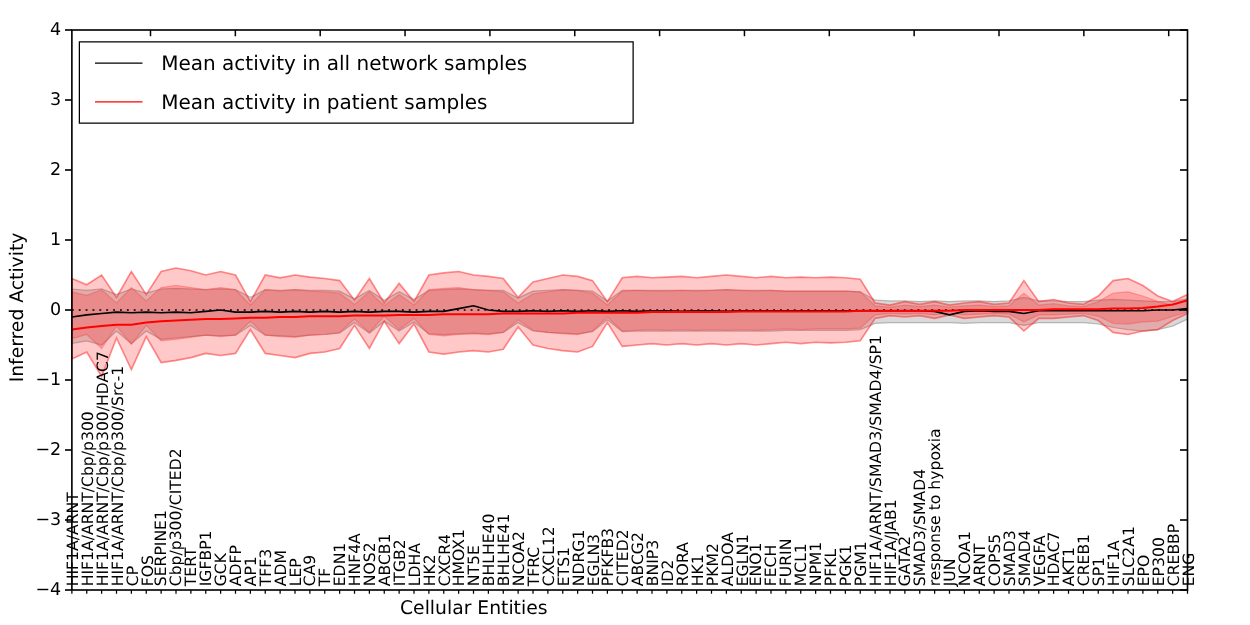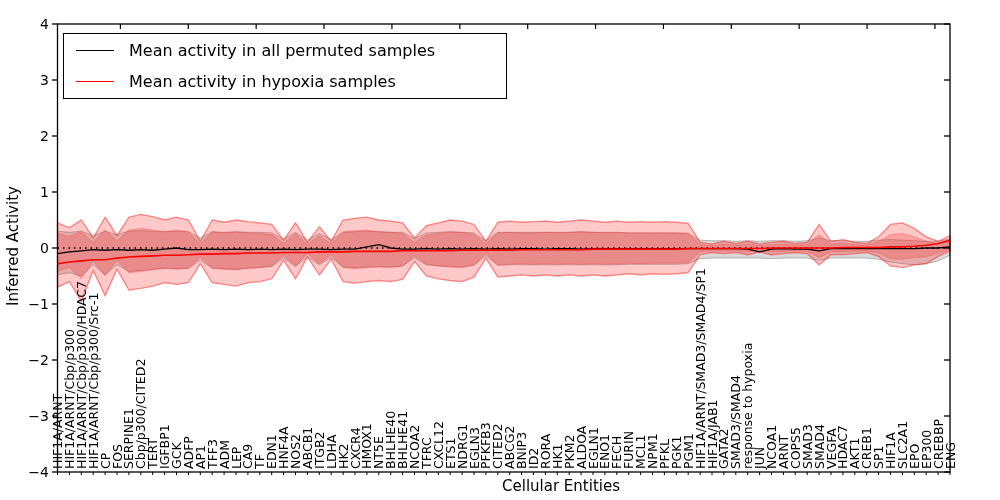--- a/index.html
+++ b/index.html
@@ -1,20 +1,20 @@
 <!DOCTYPE html>
 <html><head>
 <meta charset="utf-8">
 <style>
   html,body{margin:0;padding:0;background:#ffffff;}
   #figure{position:relative;width:1000px;height:500px;background:#ffffff;overflow:hidden;
           font-family:"DejaVu Sans","Liberation Sans",sans-serif;color:#000;}
   #chart-svg{position:absolute;left:0;top:0;z-index:1;}
   .title{position:absolute;left:0;top:2px;width:1000px;text-align:center;font-size:15.5px;z-index:2;}
-  .xlabel{position:absolute;left:320px;top:477px;width:300px;text-align:right;font-size:15px;z-index:2;}
+  .xlabel{position:absolute;left:320px;top:477px;width:300px;text-align:left;font-size:15px;z-index:2;}
   .ylabel{position:absolute;left:13px;top:246px;white-space:nowrap;font-size:15px;
           transform:translate(-50%,-50%) rotate(-90deg);z-index:2;}
   #ytick-layer .ytick{position:absolute;width:34px;text-align:right;font-size:14px;line-height:16px;z-index:2;}
   #xtick-layer .xtick{position:absolute;width:280px;height:13px;line-height:13px;font-size:12.5px;
           white-space:nowrap;text-align:left;transform:rotate(-90deg);transform-origin:top left;z-index:3;}
   .legend{position:absolute;left:63px;top:33px;width:444px;height:66px;background:#ffffff;
           border:1.3px solid #000;z-index:4;box-sizing:border-box;display:flex;flex-direction:column;justify-content:space-evenly;}
   .legend-row{display:flex;align-items:center;height:30px;}
   .legend-line{display:inline-block;width:38px;height:0;border-top-style:solid;border-top-width:1.7px;margin-left:12px;}
   .legend-text{margin-left:15px;font-size:16px;}
@@ -226,20 +226,20 @@
       <div class="xtick" style="left: 884px; top: 469px;">HIF1A</div>
       <div class="xtick" style="left: 895.9px; top: 469px;">SLC2A1</div>
       <div class="xtick" style="left: 907.8px; top: 469px;">EPO</div>
       <div class="xtick" style="left: 919.7px; top: 469px;">EP300</div>
       <div class="xtick" style="left: 931.6px; top: 469px;">CREBBP</div>
       <div class="xtick" style="left: 943.5px; top: 469px;">ENG</div>
     </div>
   <div class="legend">
     <div class="legend-row">
       <span class="legend-line" id="leg-line-0" style="border-top-color: rgb(0, 0, 0);"></span>
-      <span class="legend-text">Mean activity in all permuted samples</span>
+      <span class="legend-text">Mean activity in all network samples</span>
     </div>
     <div class="legend-row">
       <span class="legend-line" id="leg-line-1" style="border-top-color: rgb(255, 0, 0);"></span>
-      <span class="legend-text">Mean activity in hypoxia samples</span>
+      <span class="legend-text">Mean activity in patient samples</span>
     </div>
   </div>
 </div>
 
 </body></html>

